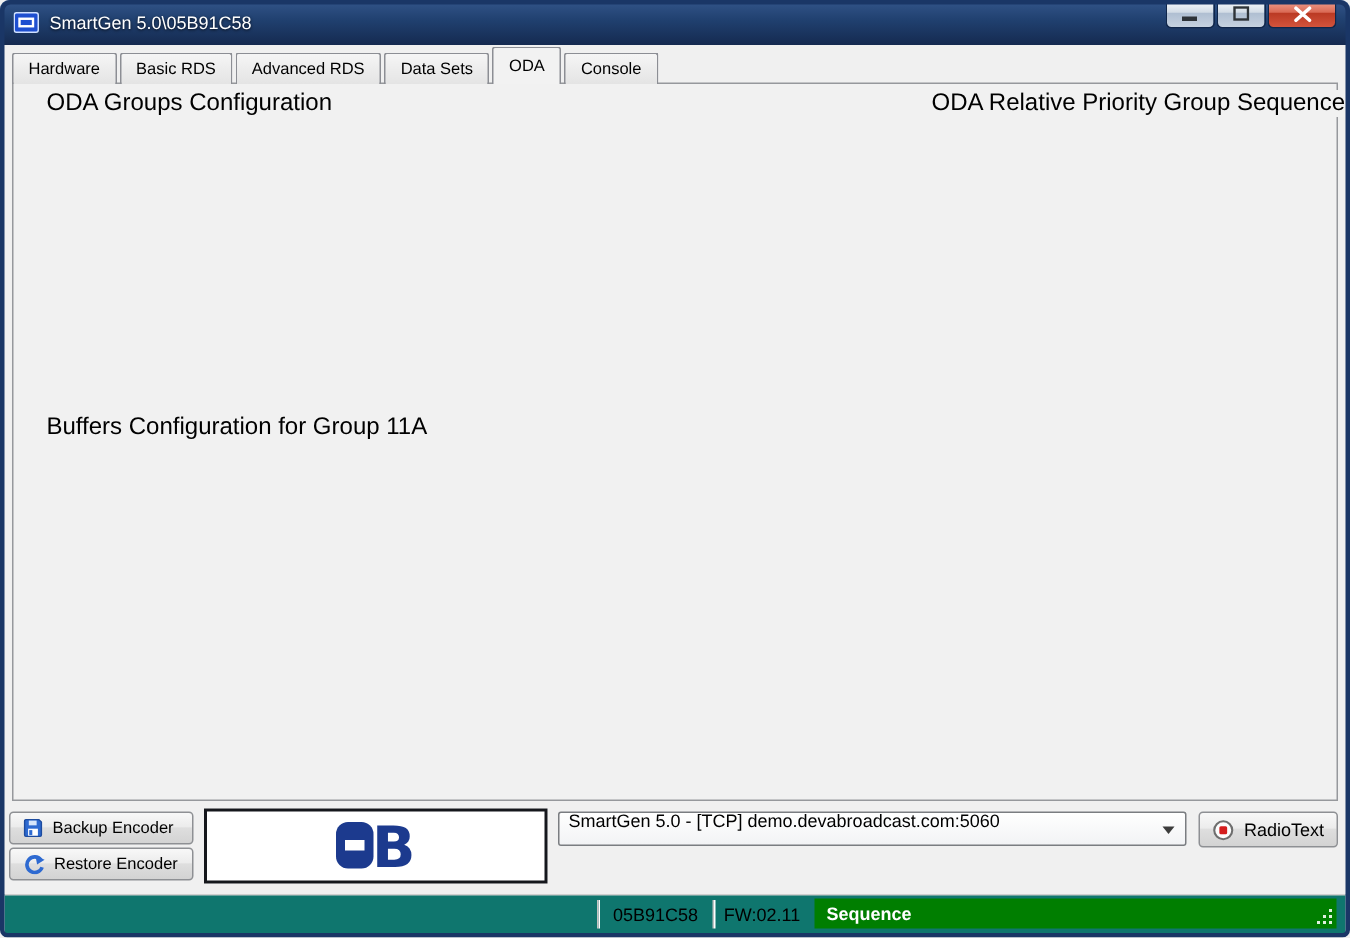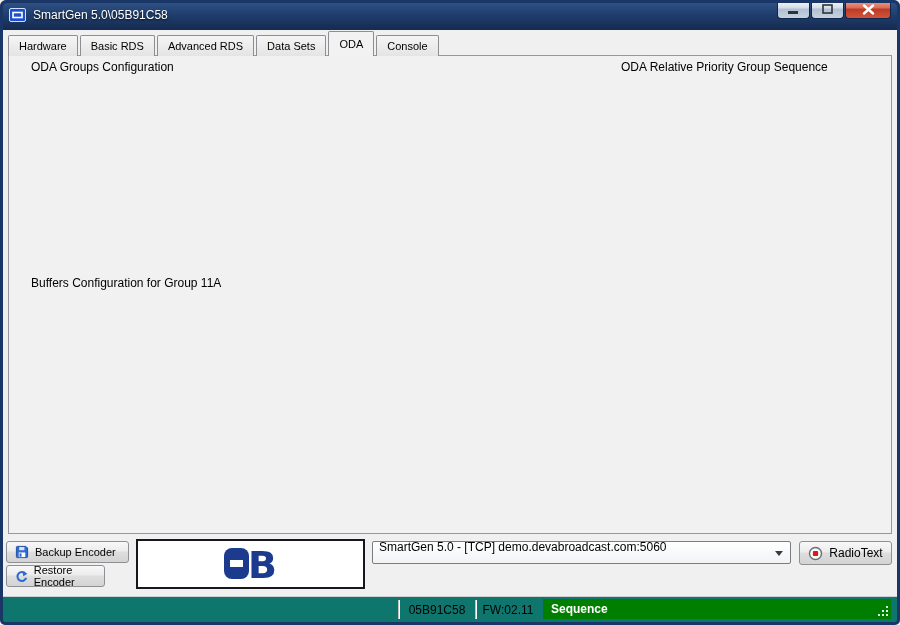--- a/index.html
+++ b/index.html
@@ -17,21 +17,21 @@
 
   
   .tabstrip { position:absolute; left:8px; top:33px; height:23px; display:flex; align-items:flex-end; z-index:10; }
   .tab { height:21px; padding:0 10px; display:flex; align-items:center; border:1px solid #8c8e94; border-bottom:none; background:linear-gradient(#f5f5f5,#e4e4e4); margin-right:2px; border-radius:2px 2px 0 0; position:relative; }
   .tab.active { height:25px; background:#f2f2f2; z-index:12; border-radius:2px 2px 0 0; }
 
   .pane { position:absolute; left:8px; top:55px; width:884px; height:479px; border:1px solid #96989c; background:#f1f1f1; z-index:5; }
 
   
   .gb { position:absolute; border:1px solid #c0c7ce; border-radius:4px; }
-  .gb-label { position:absolute; top:-8px; left:8px; background:#f1f1f1; padding:0 4px; font-size:12px; white-space:nowrap; z-index:6; }
+  .gb-label { position:absolute; top:-8px; left:8px; background:#f1f1f1; padding:0 4px; font-size:16px; white-space:nowrap; z-index:6; }
 
   
   .lv { position:absolute; background:#fff; border:1px solid #888b8f; overflow:hidden; }
   .lv-head { display:grid; height:20px; background:linear-gradient(#ffffff,#f4f5f7 60%,#ebedef); border-bottom:1px solid #d5d5d5; }
   .lv-head > div { display:flex; align-items:center; justify-content:center; border-right:1px solid #e0e0e0; font-size:11px; color:#1a1a1a; overflow:hidden; white-space:nowrap; }
   .lv-row { display:grid; height:20px; align-items:center; }
   .lv-row > div { display:flex; align-items:center; height:100%; overflow:hidden; white-space:nowrap; }
   .lv-row.sel { background:linear-gradient(#58a6f2,#2e82dd); color:#fff; outline:1px dotted rgba(255,255,255,.9); outline-offset:-2px; }
   .lv-row.sel > div { border-right:1px solid rgba(255,255,255,.35); }
   .lv-row.sel > div.nb { border-right:none; }
@@ -377,21 +377,21 @@
 
 <div class="btn" style="left:6px; top:541px; width:123px; height:22px; justify-content:flex-start; padding-left:8px;">
   <svg width="14" height="14" viewBox="0 0 15 15">
       <path d="M1.5 2.5 a1 1 0 0 1 1-1 h9.2 l1.8 1.8 v9.2 a1 1 0 0 1 -1 1 h-10 a1 1 0 0 1 -1 -1 z" fill="#2e6ad1" stroke="#1d4b9e"></path>
       <rect x="4" y="8" width="7" height="5" fill="#fff"></rect>
       <rect x="4.8" y="9" width="2.2" height="3.6" fill="#2e6ad1"></rect>
       <rect x="4.5" y="2.2" width="5.6" height="3.4" fill="#d8e6fb"></rect>
     </svg>
   <span>Backup Encoder</span>
 </div>
-<div class="btn" style="left:6px; top:565px; width:99px; height:22px; justify-content:flex-start; padding-left:8px;">
+<div class="btn" style="left:6px; top:565px; width:123px; height:22px; justify-content:flex-start; padding-left:8px;">
   <svg width="15" height="13" viewBox="0 0 16 14">
       <path d="M13.2 3.6 A5.6 5.6 0 1 0 14 8.8" fill="none" stroke="#2e6ad1" stroke-width="2.6"></path>
       <path d="M9.2 0.6 L15.8 3.4 L10.4 6.8 Z" fill="#2e6ad1"></path>
     </svg>
   <span>Restore Encoder</span>
 </div>
 
 <div class="logo-box">
   <svg width="56" height="38" viewBox="0 0 56 38">
     <rect x="1" y="3" width="25" height="31" rx="8" fill="#1c3a8e"></rect>

